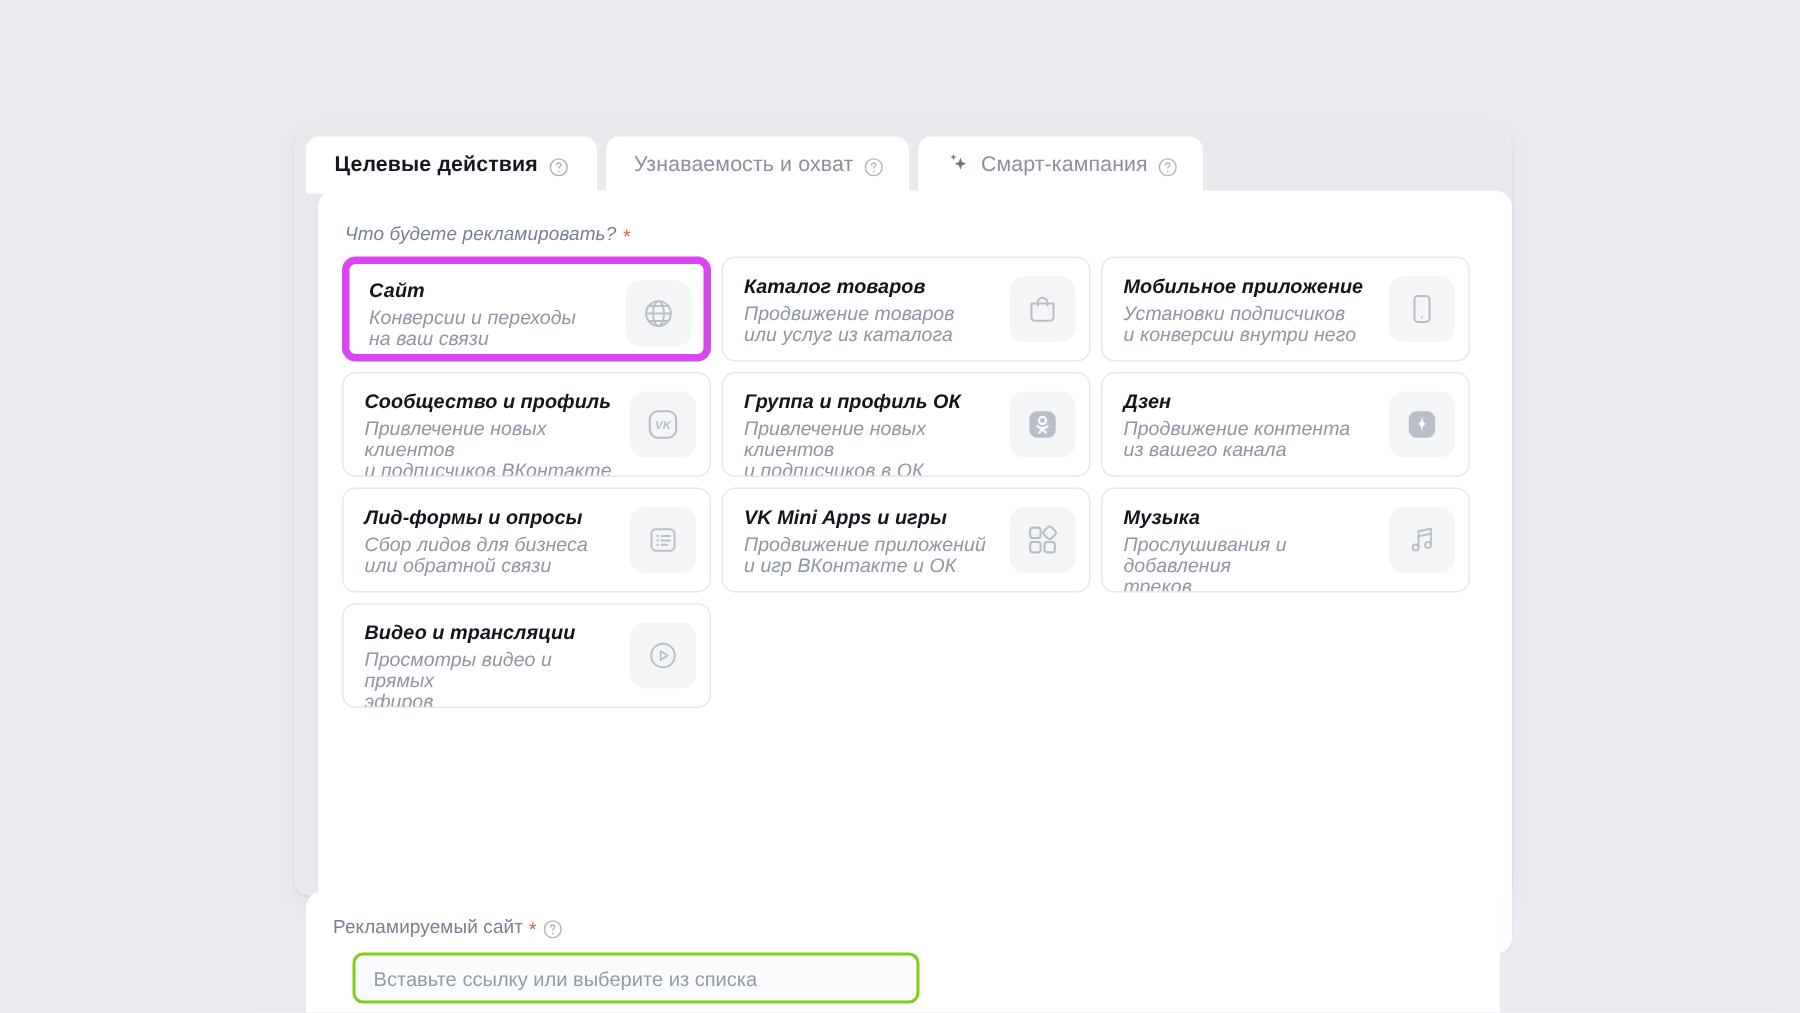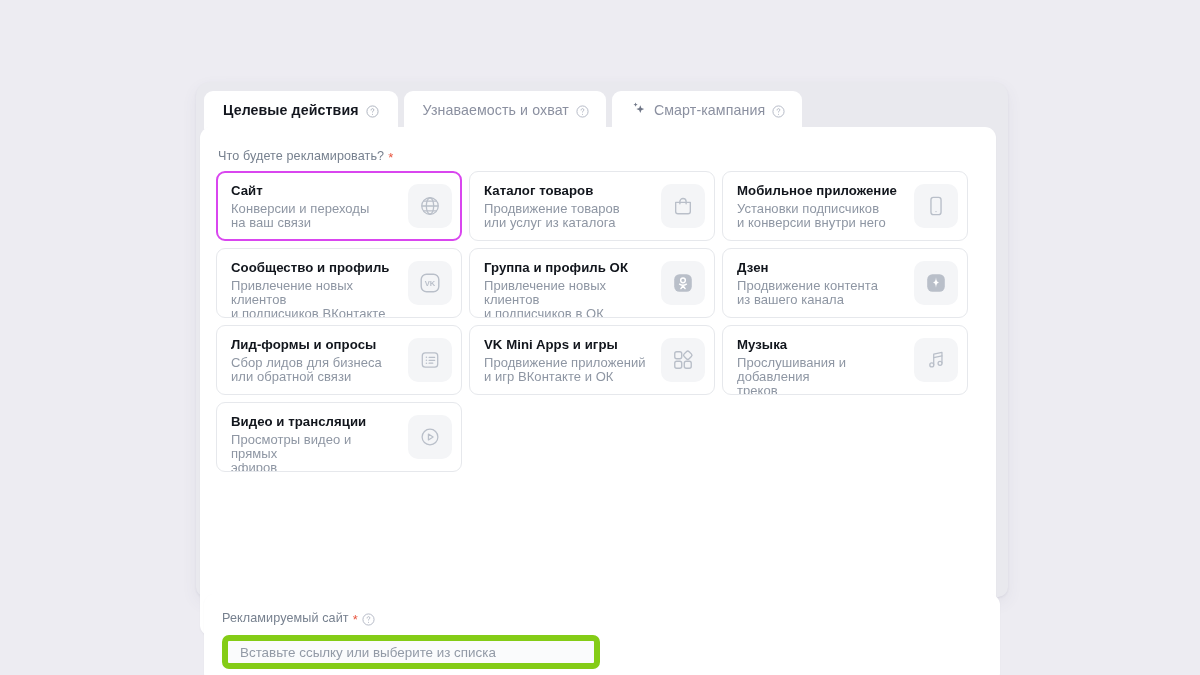--- a/index.html
+++ b/index.html
@@ -65,21 +65,21 @@
   .sparkle { width: 16px; height: 16px; flex: 0 0 16px; position: relative; top: -1px; }
   .sparkle svg { display: block; }
 
   
   .panel {
     position: absolute;
     background: #ffffff;
     border-radius: 11px;
     box-shadow: 0 1px 2px rgba(80,80,110,.06);
   }
-  .panel-main { left: 4px; top: 45px; width: 796px; height: 509px; }
+  .panel-main { left: 16px; top: 45px; width: 796px; height: 509px; font-style: italic; }
   .panel-site { left: 8px; top: 512px; width: 796px; height: 90px; }
 
   .field-label {
     font-size: 12.6px;
     color: #77818f;
     letter-spacing: .1px;
     display: flex; align-items: center; gap: 4px;
   }
   .req { color: #e8553f; font-size: 13px; line-height: 1; position: relative; top: 1px;}
   .qmark { display:inline-block; width:13px; height:13px; position:relative; top:1px; }
@@ -97,21 +97,21 @@
     position: relative;
     height: 70px;
     background: #fff;
     border: 1px solid #e6e8ec;
     border-radius: 9px;
     padding: 11px 13px 0 14px;
     cursor: pointer;
     overflow: hidden;
   }
   .card.selected {
-    border: 2px solid #d946ef;
+    border: 5px solid #d946ef;
     padding: 10px 12px 0 13px;
   }
   .card-title {
     font-size: 13.2px;
     font-weight: 700;
     color: #11151c;
     letter-spacing: .05px;
     line-height: 16px;
     margin-bottom: 3px;
   }
@@ -131,28 +131,29 @@
     display: flex; align-items: center; justify-content: center;
   }
   .card.selected .card-icon { right: 8px; top: 11px; }
   .card-icon svg { display: block; }
 
   
   .site-inner { position: absolute; left: 18px; top: 17px; }
   .site-input {
     margin-top: 10px;
     width: 378px; height: 34px;
-    border: 6px solid #84cc16;
+    border: 2px solid #84cc16;
     border-radius: 7px;
     background: #fafbfc;
     padding: 0 12px;
     font-family: inherit;
     font-size: 13.4px;
     color: #1b1f27;
     outline: none;
+    margin-left: 13px;
   }
   .site-input::placeholder { color: #929aa6; }
 
   .grid-label { position: absolute; left: 18px; top: 22px; }
 </style>
 </head>
 <body>
 
 <div class="page">
   <div class="shell">

